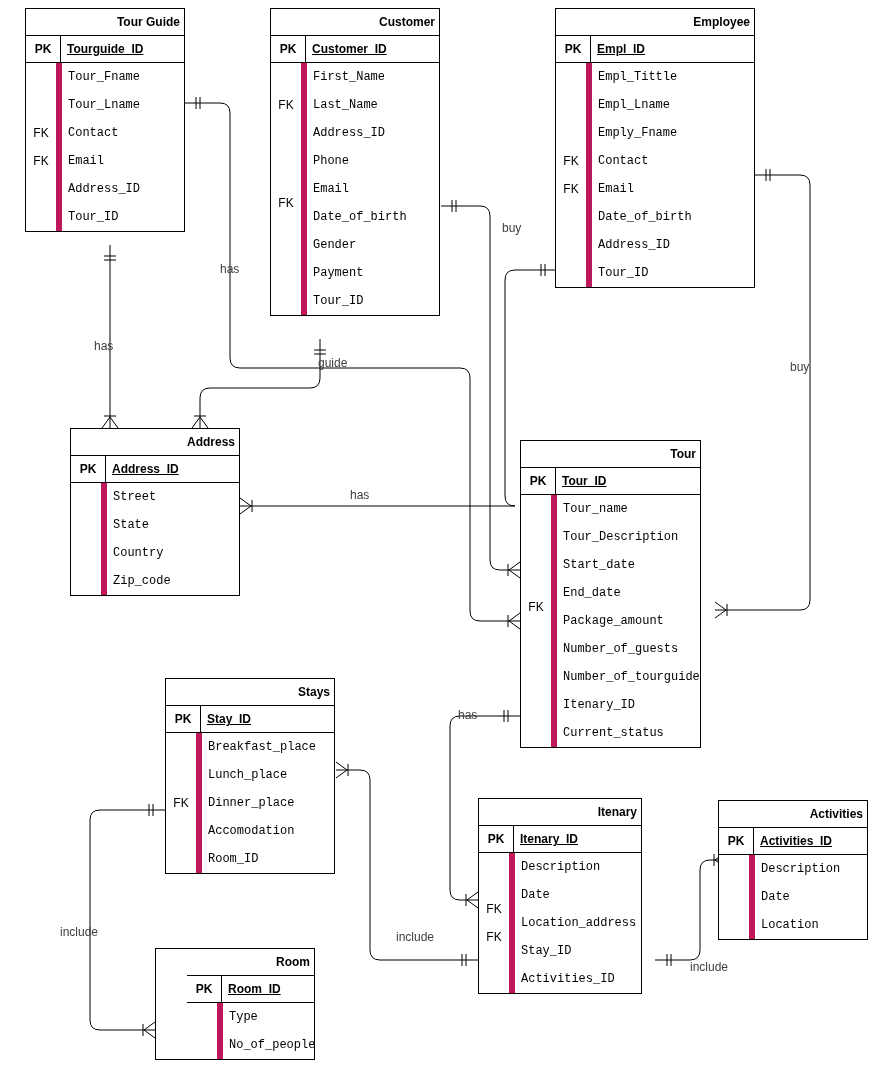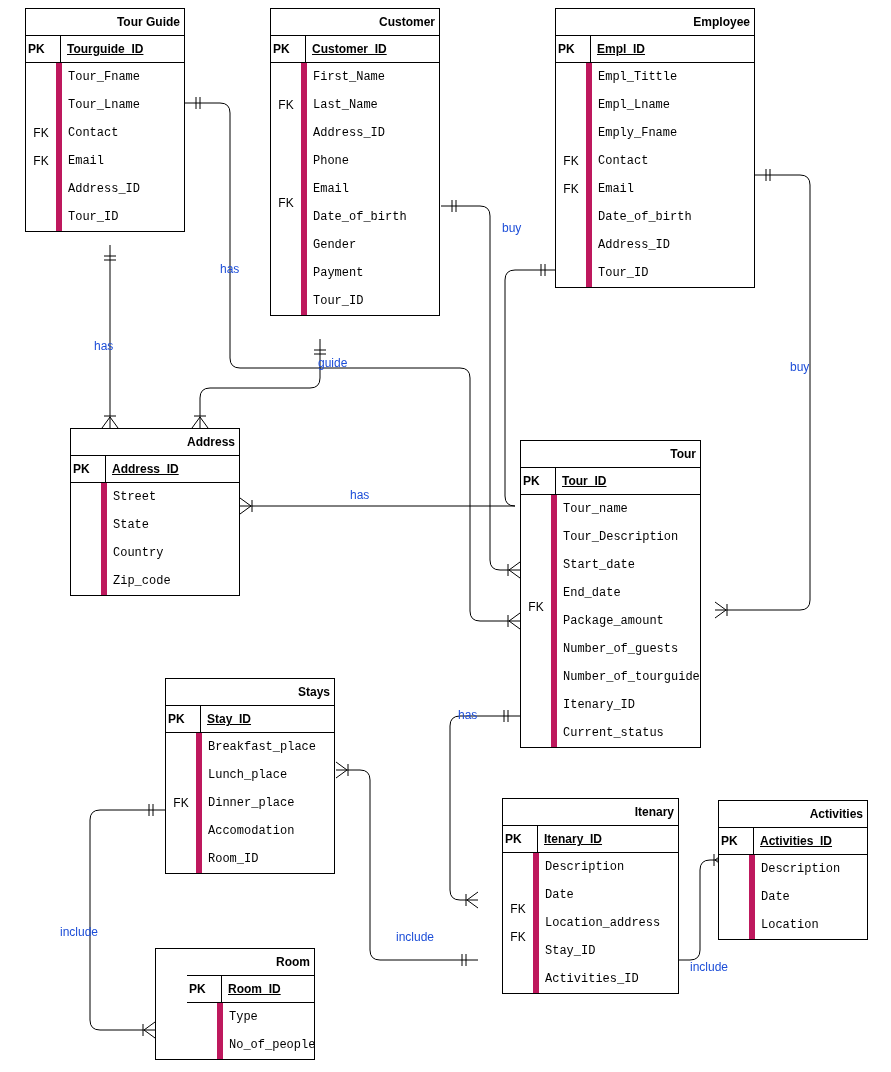--- a/index.html
+++ b/index.html
@@ -36,20 +36,21 @@
     border-bottom: 1px solid #000;
   }
   .entity .pkrow {
     display: flex;
     border-bottom: 1px solid #000;
   }
   .entity .pkrow .key {
     width: 30px;
     flex: 0 0 30px;
     border-right: 1px solid #000;
+    text-align: center;
     font-weight: bold;
     padding: 6px 2px;
   }
   .entity .pkrow .name {
     flex: 1;
     padding: 6px 6px;
     font-weight: bold;
     text-decoration: underline;
   }
   .entity .attrs {
@@ -74,21 +75,21 @@
     white-space: nowrap;
   }
   .entity .attrs .keys .cell {
     text-align: center;
     padding-left: 2px;
     padding-right: 2px;
   }
   .rel-label {
     position: absolute;
     font-size: 12px;
-    color: #1d4ed8;
+    color: #404040;
     background: transparent;
   }
 </style>
 </head>
 <body>
 
 <div id="canvas">
 
   <svg id="wires" viewBox="0 0 891 1072">
     <g stroke="#000" stroke-width="1" fill="none">
@@ -311,21 +312,21 @@
       <div class="names">
         <div class="cell">Breakfast_place</div>
         <div class="cell">Lunch_place</div>
         <div class="cell">Dinner_place</div>
         <div class="cell">Accomodation</div>
         <div class="cell">Room_ID</div>
       </div>
     </div>
   </div>
 
-  <div class="entity" style="left:478px; top:798px; width:177px;margin-left:24px;">
+  <div class="entity" style="left:478px; top:798px; width:164px;">
     <div class="title">Itenary</div>
     <div class="pkrow">
       <div class="key">PK</div>
       <div class="name">Itenary_ID</div>
     </div>
     <div class="attrs">
       <div class="keys">
         <div class="cell"></div>
         <div class="cell"></div>
         <div class="cell"></div>

